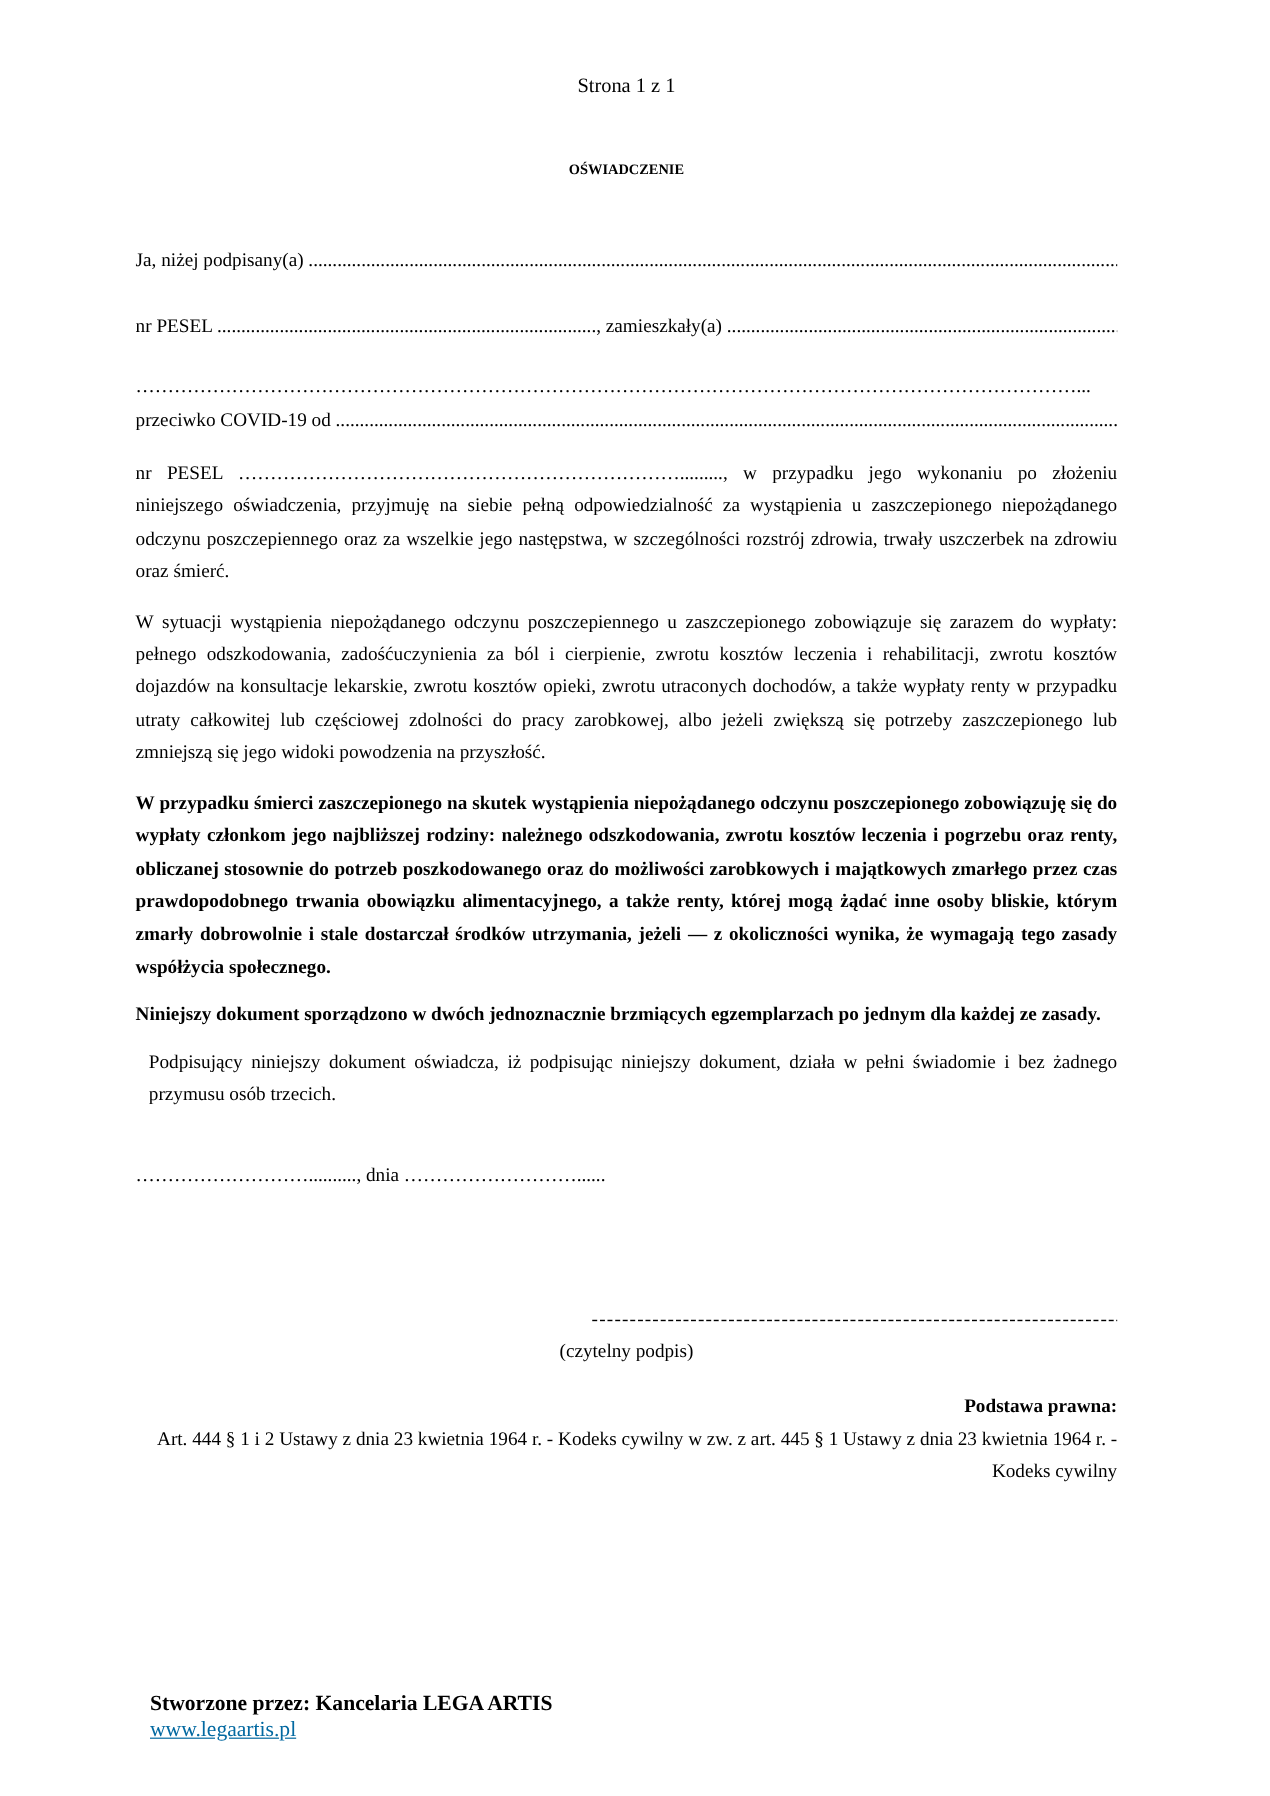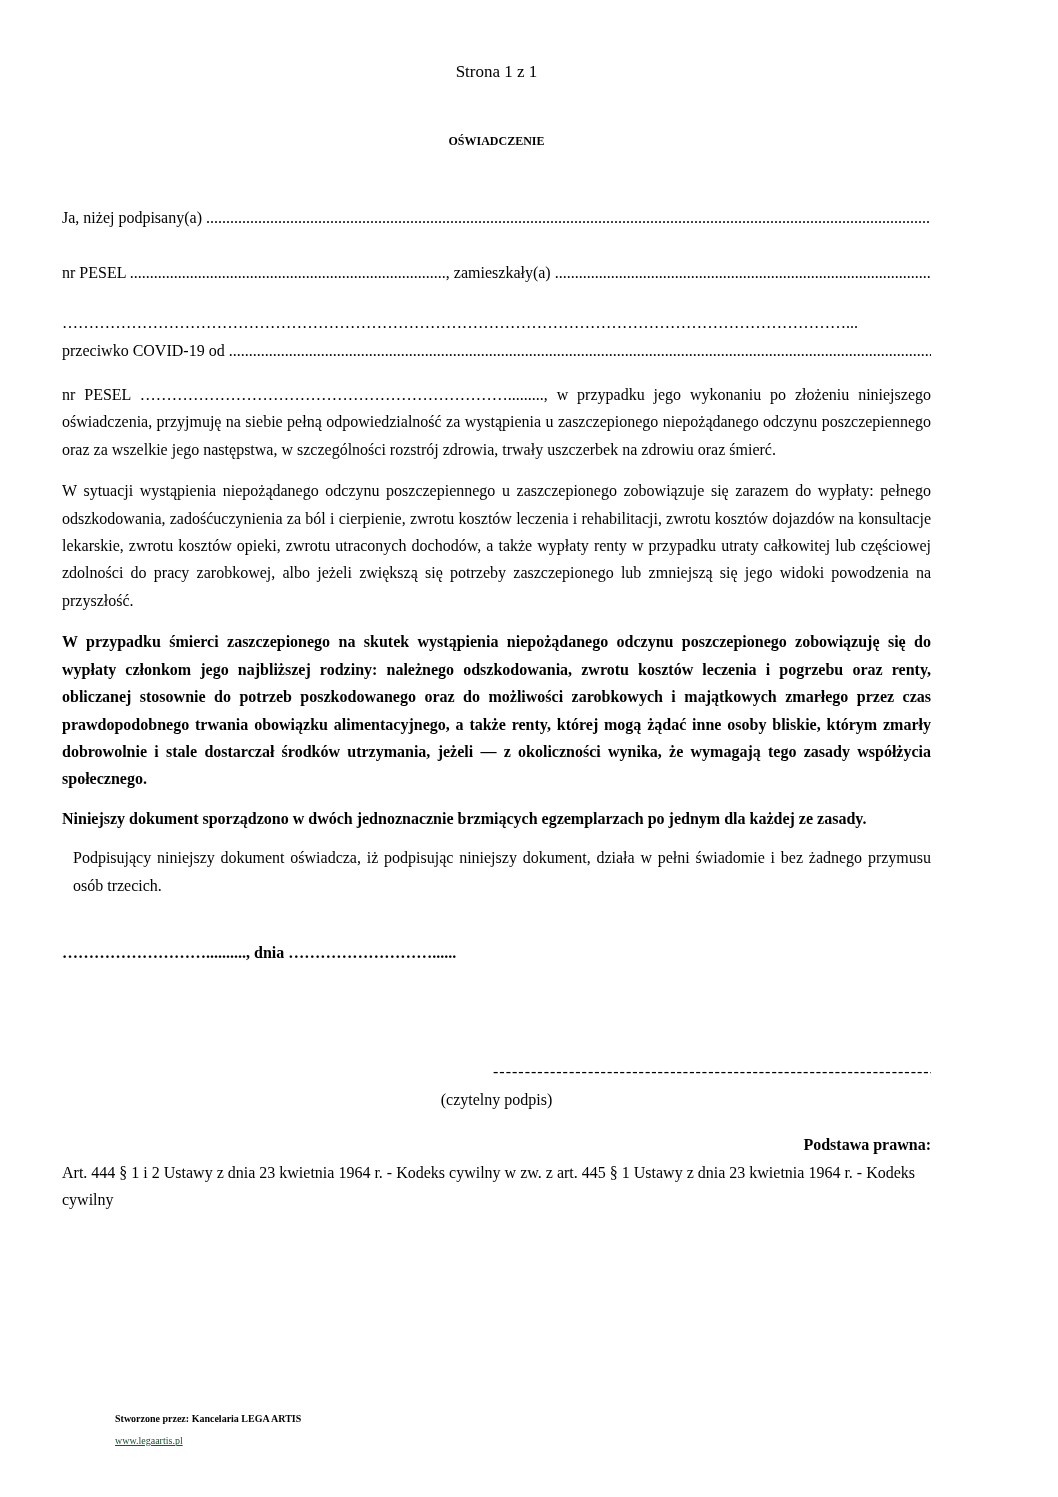--- a/index.html
+++ b/index.html
@@ -8,59 +8,59 @@
     position: relative;
     width: 1058px;
     height: 1497px;
     background: #ffffff;
     color: #000000;
     font-family: "Liberation Serif", "DejaVu Serif", serif;
     font-size: 16px;
     line-height: 27.4px;
     overflow: hidden;
   }
-  .content { padding: 58px 127px 0 62px; }
+  .content { padding: 58px 127px 0 113px; }
 
   .page-header { text-align: center; font-size: 17px; margin: 0 0 42px 0; }
   .doc-title   { text-align: center; font-weight: bold; font-size: 12px; line-height: 28px; margin: 0 0 49px 0; }
 
   .form-line { white-space: nowrap; overflow: hidden; }
   .mb27 { margin-bottom: 27px; }
   .mb23 { margin-bottom: 23px; }
   .mb17 { margin-bottom: 17px; }
   .mb0  { margin-bottom: 0; }
 
   .para { text-align: justify; margin: 0 0 14px 0; }
   .para.tight { margin-bottom: 12px; font-weight: bold; }
   .para.last  { margin-bottom: 40px; margin-left: 11px; }
 
-  .date-line { white-space: nowrap; overflow: hidden; margin: 0 0 92px 0; font-weight: bold; }
+  .date-line { white-space: nowrap; overflow: hidden; margin: 0 0 92px 0; }
 
   .sig-dashes {
     width: 438px;
     margin-left: auto;
     white-space: nowrap;
     overflow: hidden;
     letter-spacing: 1px;
   }
   .sig-caption { text-align: center; margin: 0 0 18px 0; }
 
   .legal-heading { font-weight: bold; text-align: right; }
-  .legal-text { text-align: left; }
+  .legal-text { text-align: right; }
 
   .footer {
     position: absolute;
-    left: 115px;
+    left: 125px;
     top: 1408px;
-    font-size: 10px;
+    font-size: 18px;
     line-height: 22px;
   }
   .footer-created { font-weight: bold; }
   .footer-link {
-    color: #14532d;
+    color: #0369a1;
     text-decoration: underline;
     font-weight: normal;
     cursor: pointer;
   }
 </style>
 </head>
 <body>
 
 <div class="page">
   <div class="content">

